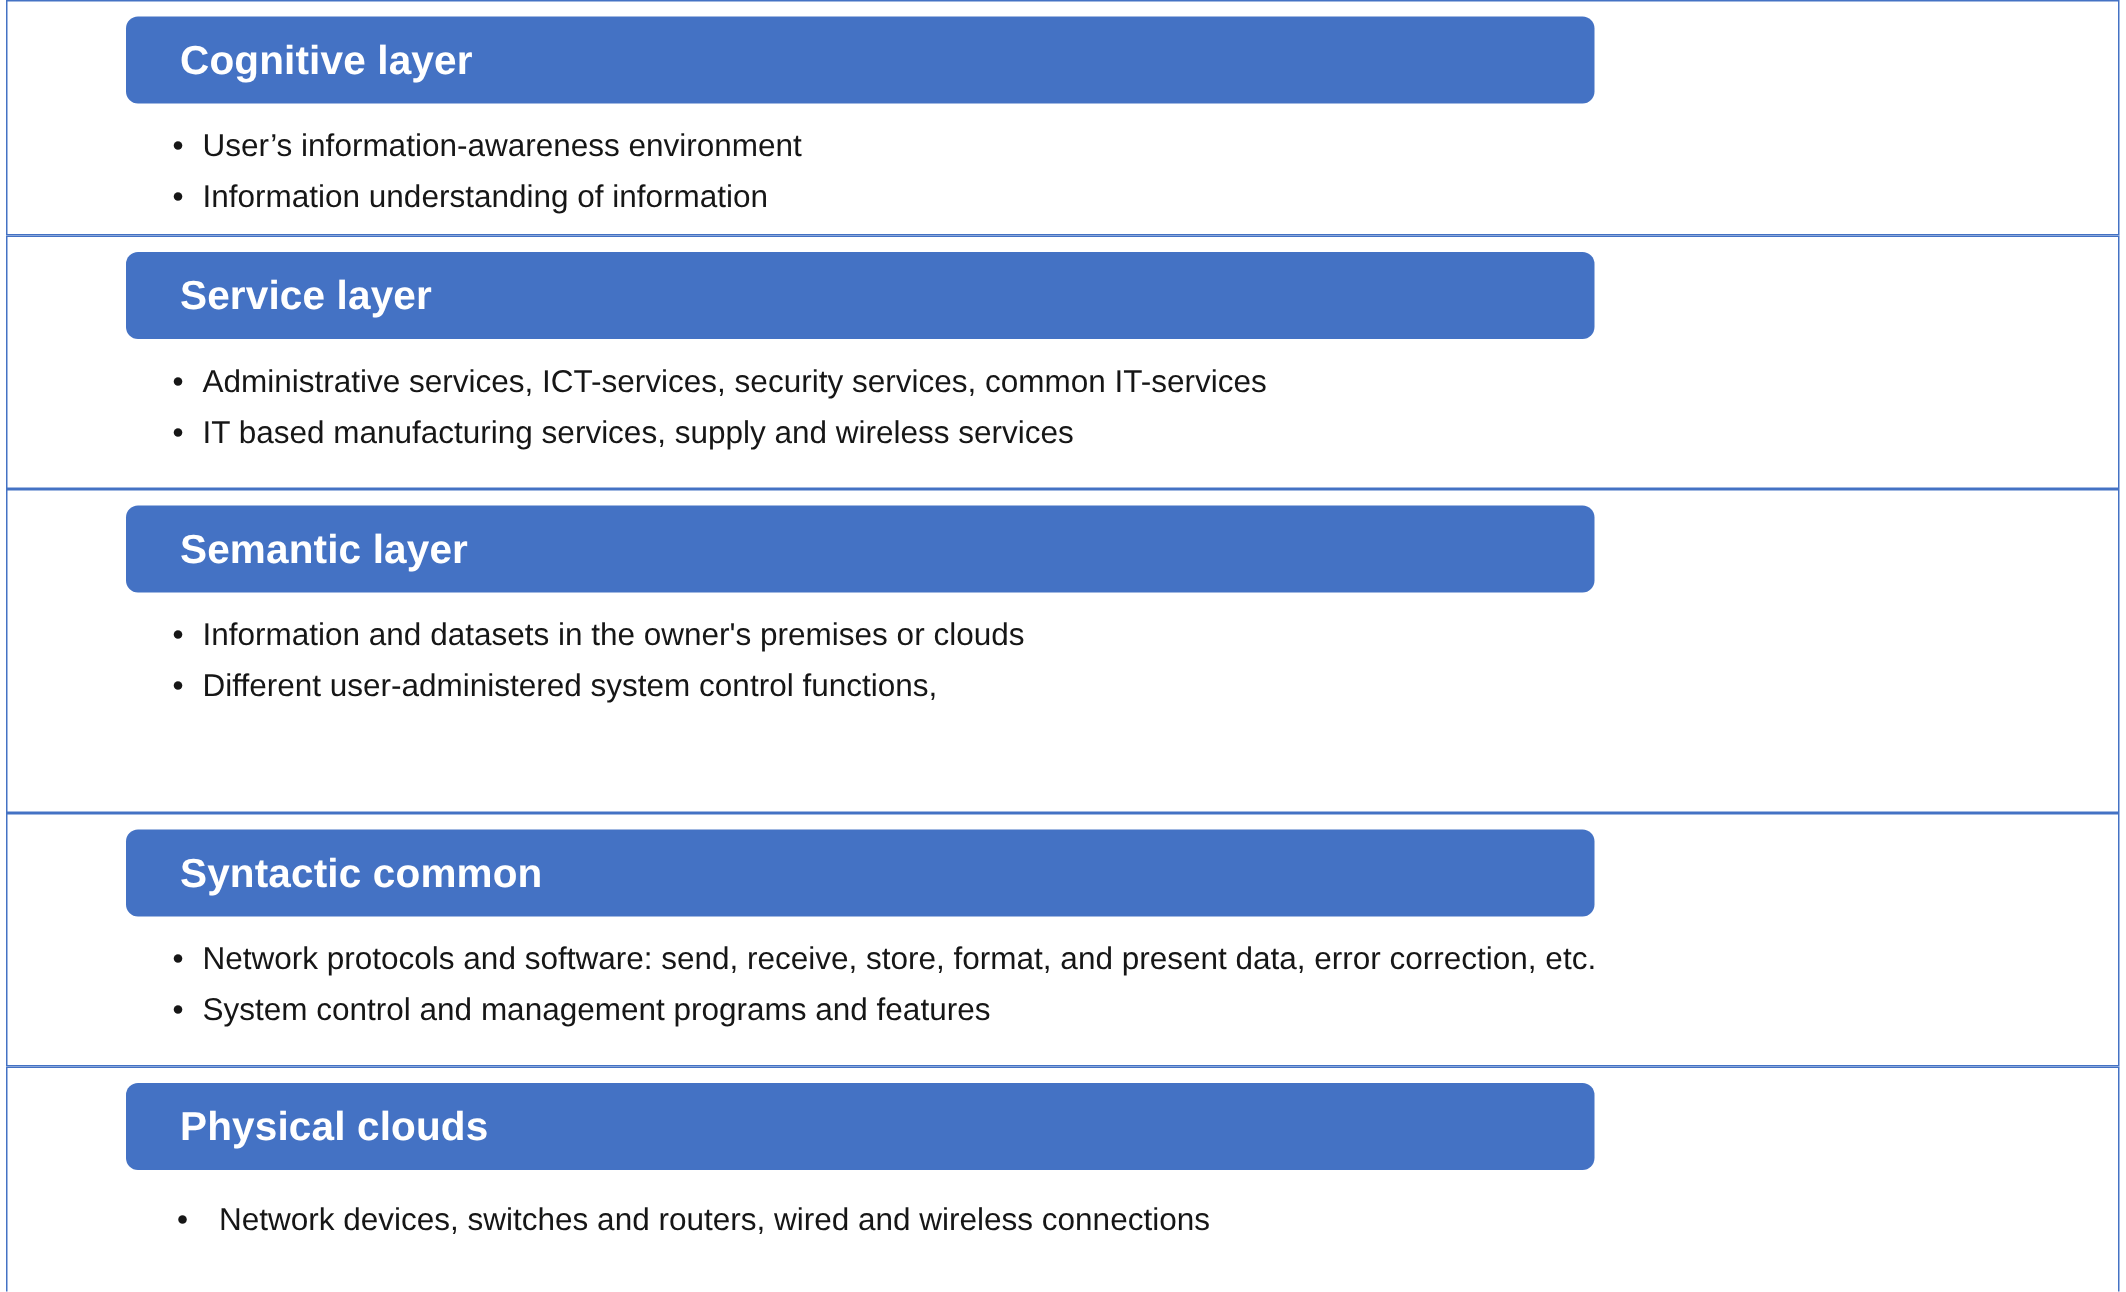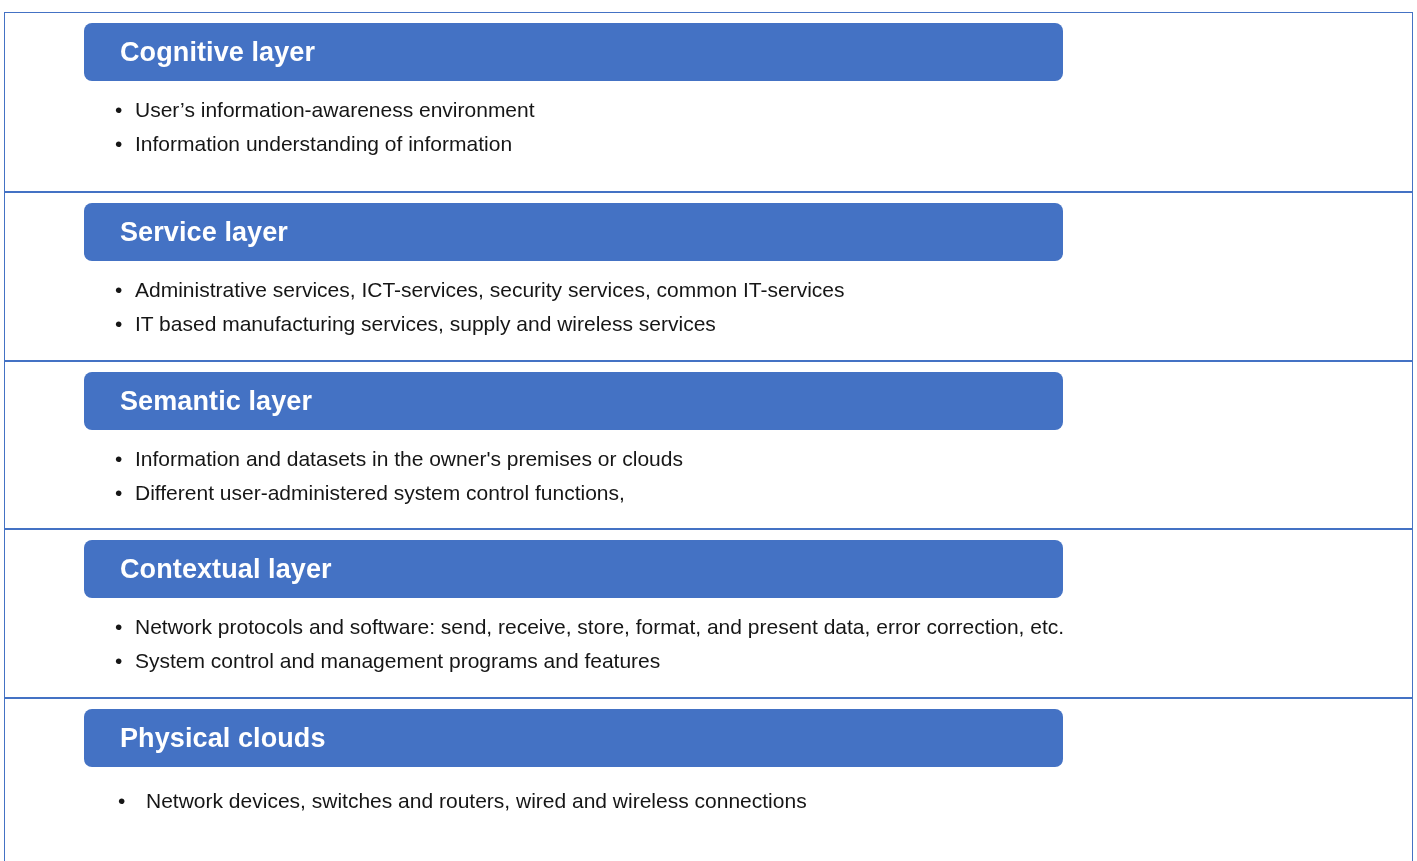--- a/index.html
+++ b/index.html
@@ -24,23 +24,23 @@
   .layer {
     position: relative;
     box-sizing: border-box;
     width: 1409px;
     margin: 0 auto;
     border: 1px solid #4472c4;
     background: #ffffff;
   }
 
   
-  .layer.l0 { height: 180px; margin-top: 12px; }
+  .layer.l0 { height: 157px; }
   .layer.l1 { height: 169px; padding-left: 23px; }
-  .layer.l2 { height: 168px; }
+  .layer.l2 { height: 216px; }
   .layer.l3 { height: 169px; }
   .layer.l4 { height: 172px; }
 
   .layer-header {
     position: absolute;
     left: 79px;
     top: 10px;
     width: 979px;
     height: 58px;
     box-sizing: border-box;
@@ -120,21 +120,21 @@
       <span class="layer-title">Semantic layer</span>
     </div>
     <ul class="bullets">
       <li class="bullet">Information and datasets in the owner's premises or clouds</li>
       <li class="bullet">Different user-administered system control functions,</li>
     </ul>
   </section>
 
   <section class="layer l3">
     <div class="layer-header">
-      <span class="layer-title">Contextual layer</span>
+      <span class="layer-title">Syntactic common</span>
     </div>
     <ul class="bullets">
       <li class="bullet">Network protocols and software: send, receive, store, format, and present data, error correction, etc.</li>
       <li class="bullet">System control and management programs and features</li>
     </ul>
   </section>
 
   <section class="layer l4">
     <div class="layer-header">
       <span class="layer-title">Physical clouds</span>

